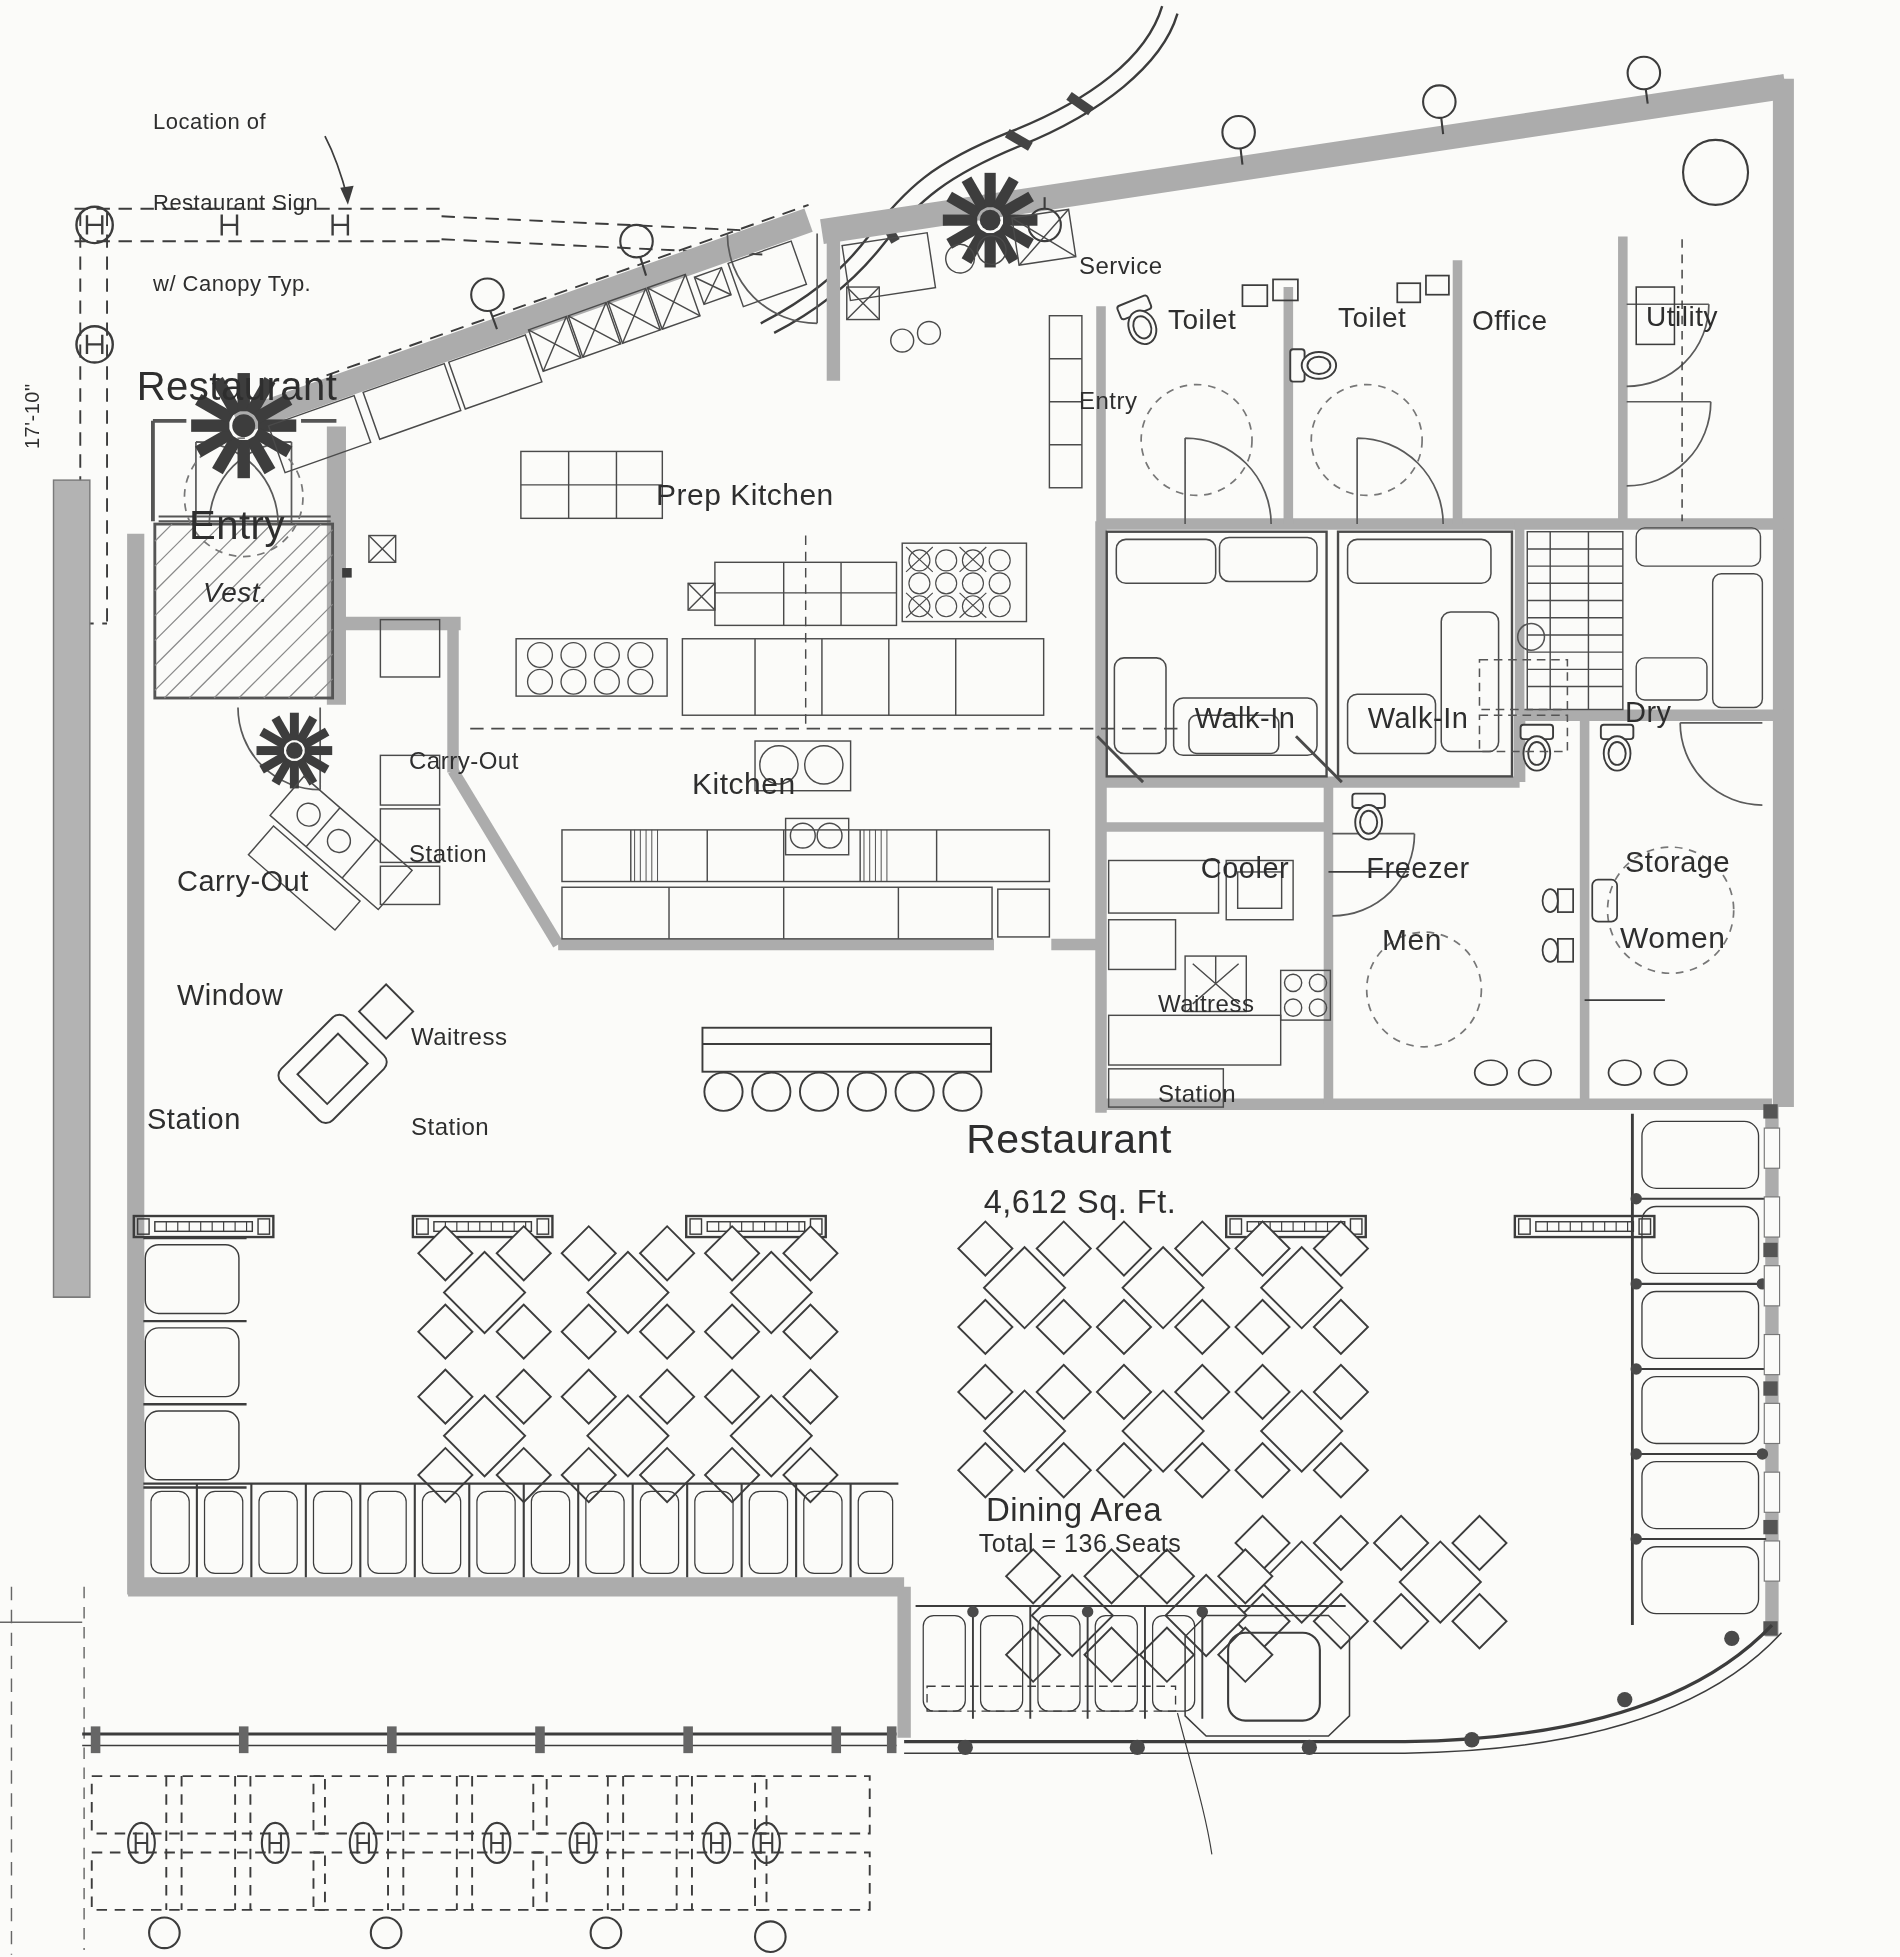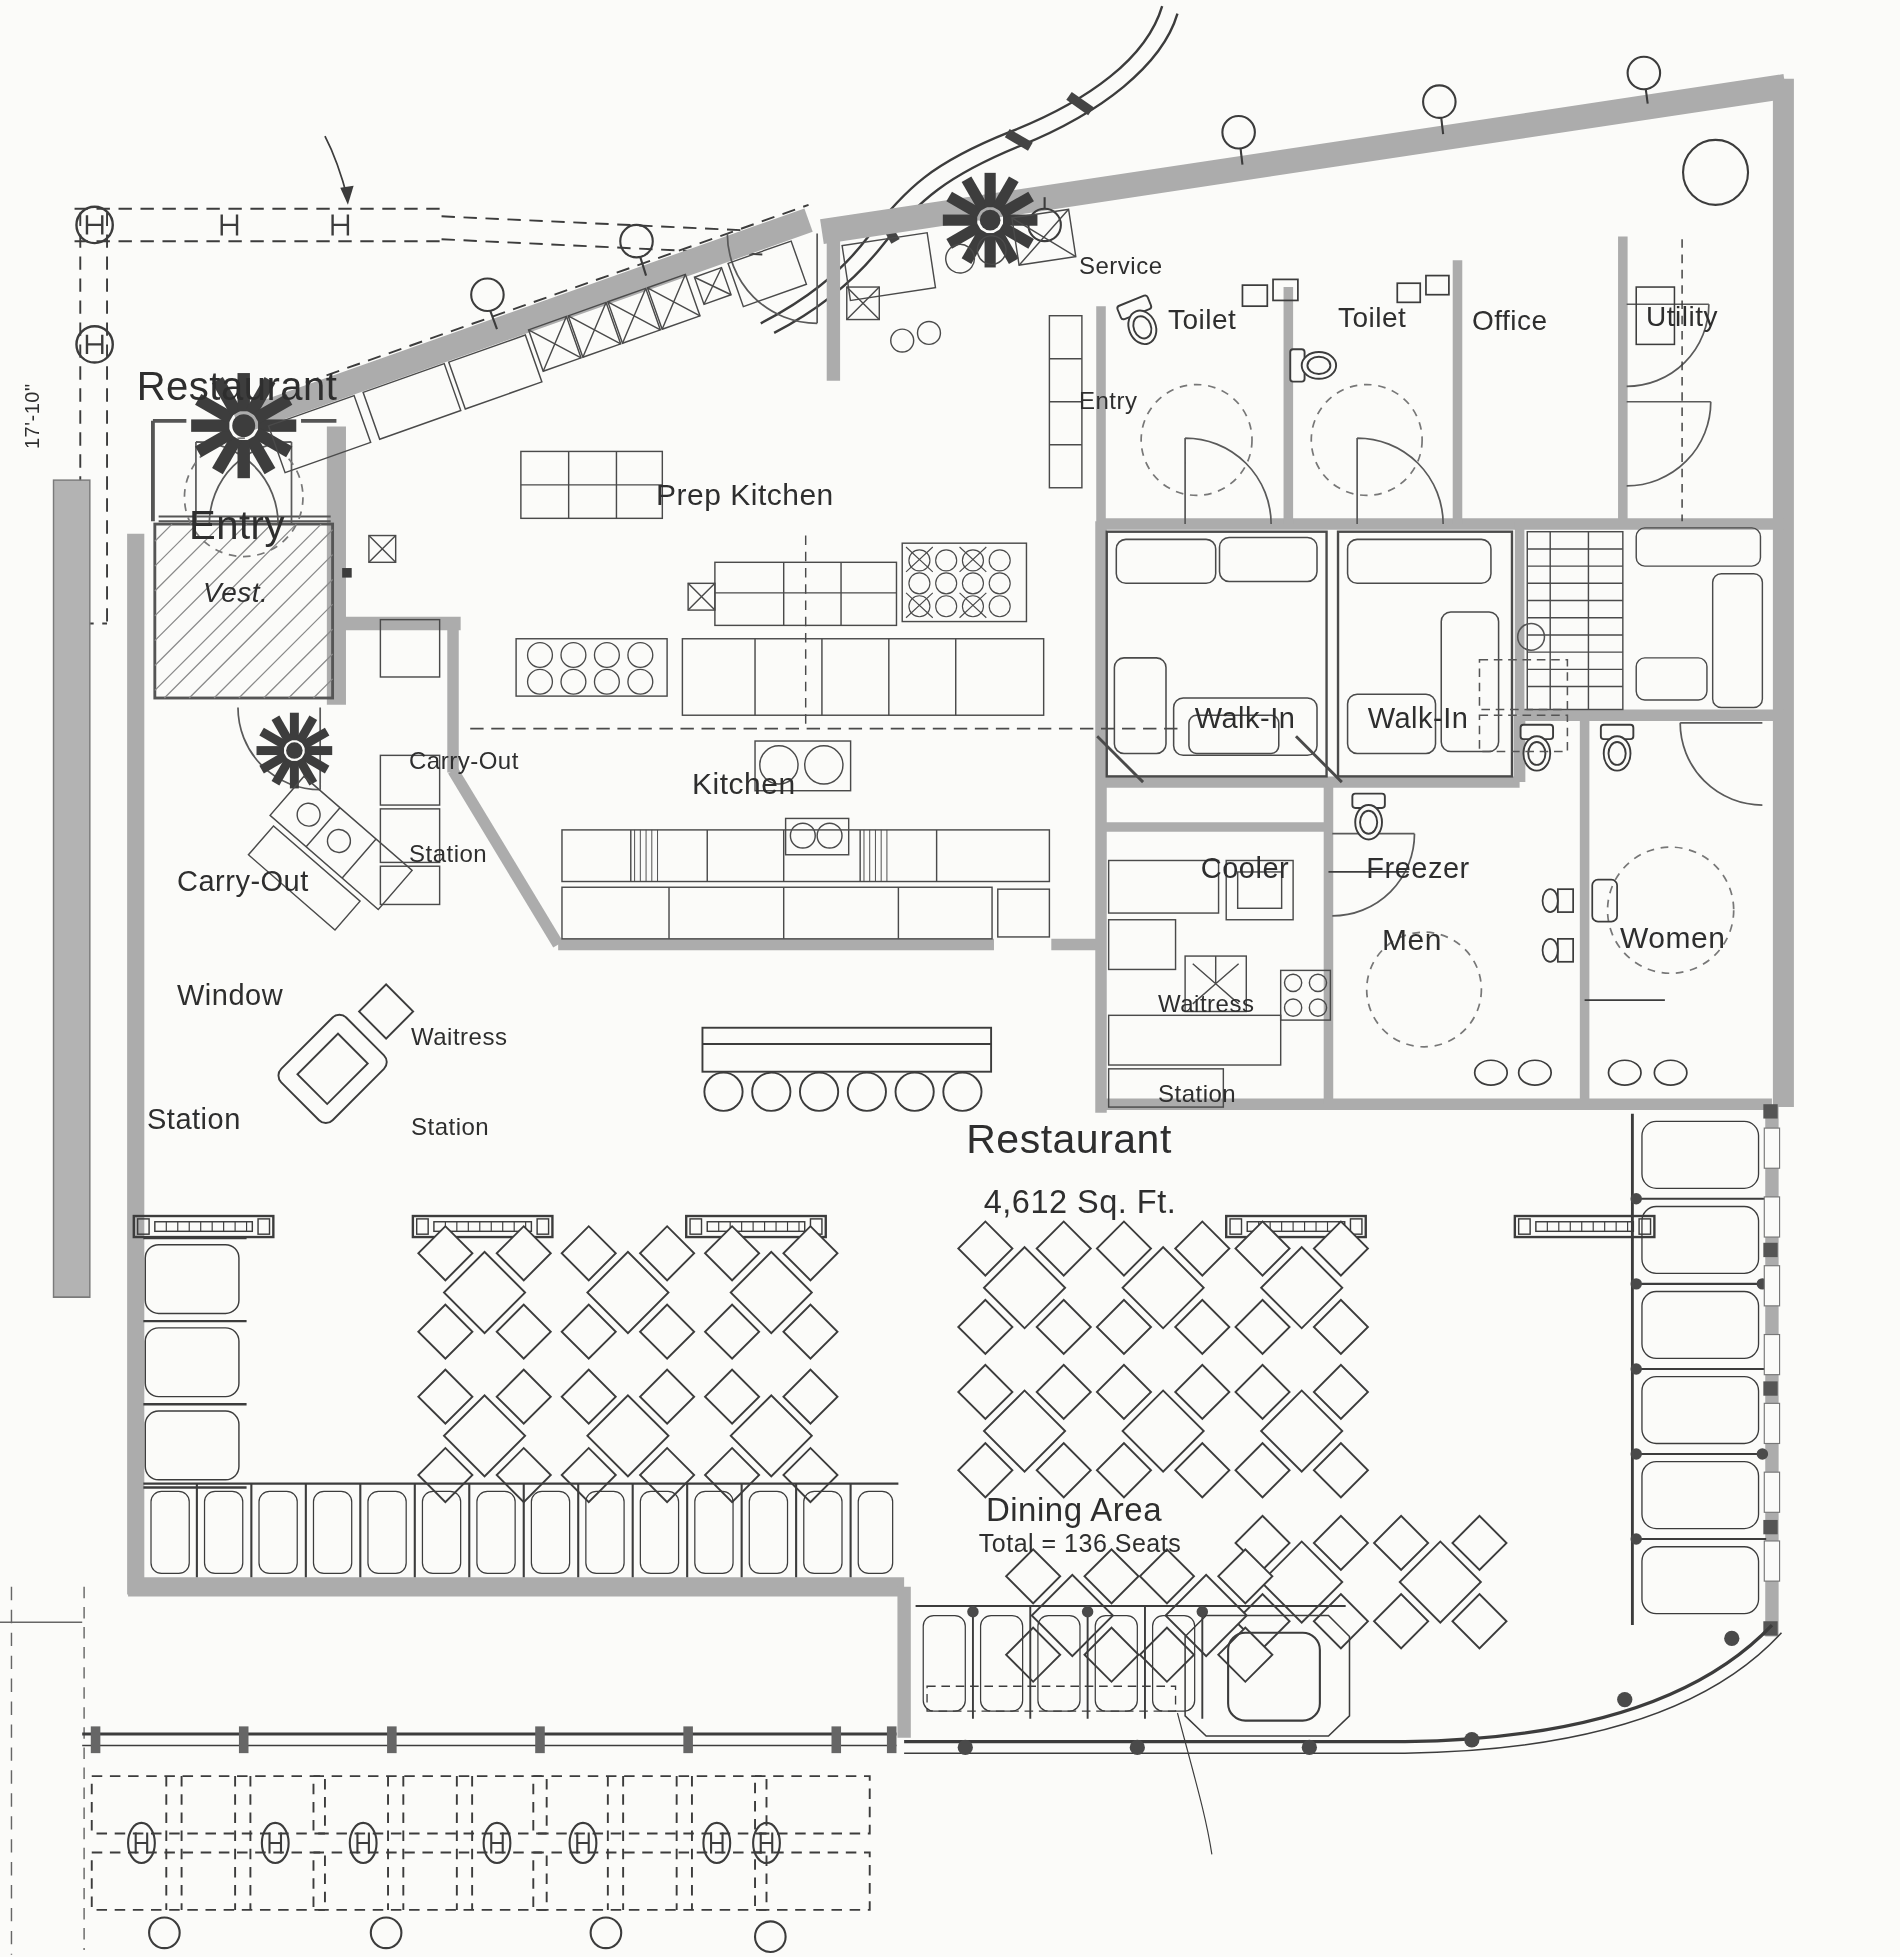--- a/index.html
+++ b/index.html
@@ -539,20 +539,25 @@
     <circle cx="172" cy="2022" r="16"></circle>
           <circle cx="404" cy="2022" r="16"></circle>
           <circle cx="634" cy="2022" r="16"></circle>
           <circle cx="806" cy="2026" r="16"></circle>
   </g>
   <path d="M12,1660 V2045" stroke="#666" stroke-width="1.5" stroke-dasharray="14 10" fill="none"></path>
 </g>
 
 </svg>
 
+<div class="lbl" style="left:153px;top:54px;font-size:22px;line-height:27px;">
+  <div>Location of</div>
+  <div>Restaurant Sign</div>
+  <div>w/ Canopy Typ.</div>
+</div>
 
 <div class="lbl rot" style="left:21px;top:449px;font-size:20px;">17'-10"</div>
 
 <div class="lbl c" style="left:237px;top:270px;font-size:40px;">
   <div>Restaurant</div>
   <div style="text-align:center">Entry</div>
 </div>
 
 <div class="lbl" style="left:1067px;top:153px;font-size:24px;line-height:45px;margin-left:12px;">
   <div>Service</div>
@@ -580,20 +585,24 @@
 </div>
 
 <div class="lbl c" style="left:1245px;top:593px;font-size:29px;line-height:50px;">
   <div>Walk-In</div>
   <div>Cooler</div>
 </div>
 <div class="lbl c" style="left:1418px;top:593px;font-size:29px;line-height:50px;">
   <div>Walk-In</div>
   <div>Freezer</div>
 </div>
+<div class="lbl" style="left:1625px;top:587px;font-size:29px;line-height:50px;">
+  <div>Dry</div>
+  <div>Storage</div>
+</div>
 
 
 <div class="lbl" style="left:411px;top:962px;font-size:24px;line-height:30px;">
   <div>Waitress</div>
   <div>Station</div>
 </div>
 <div class="lbl" style="left:1158px;top:929px;font-size:24px;line-height:30px;">
   <div>Waitress</div>
   <div>Station</div>
 </div>

